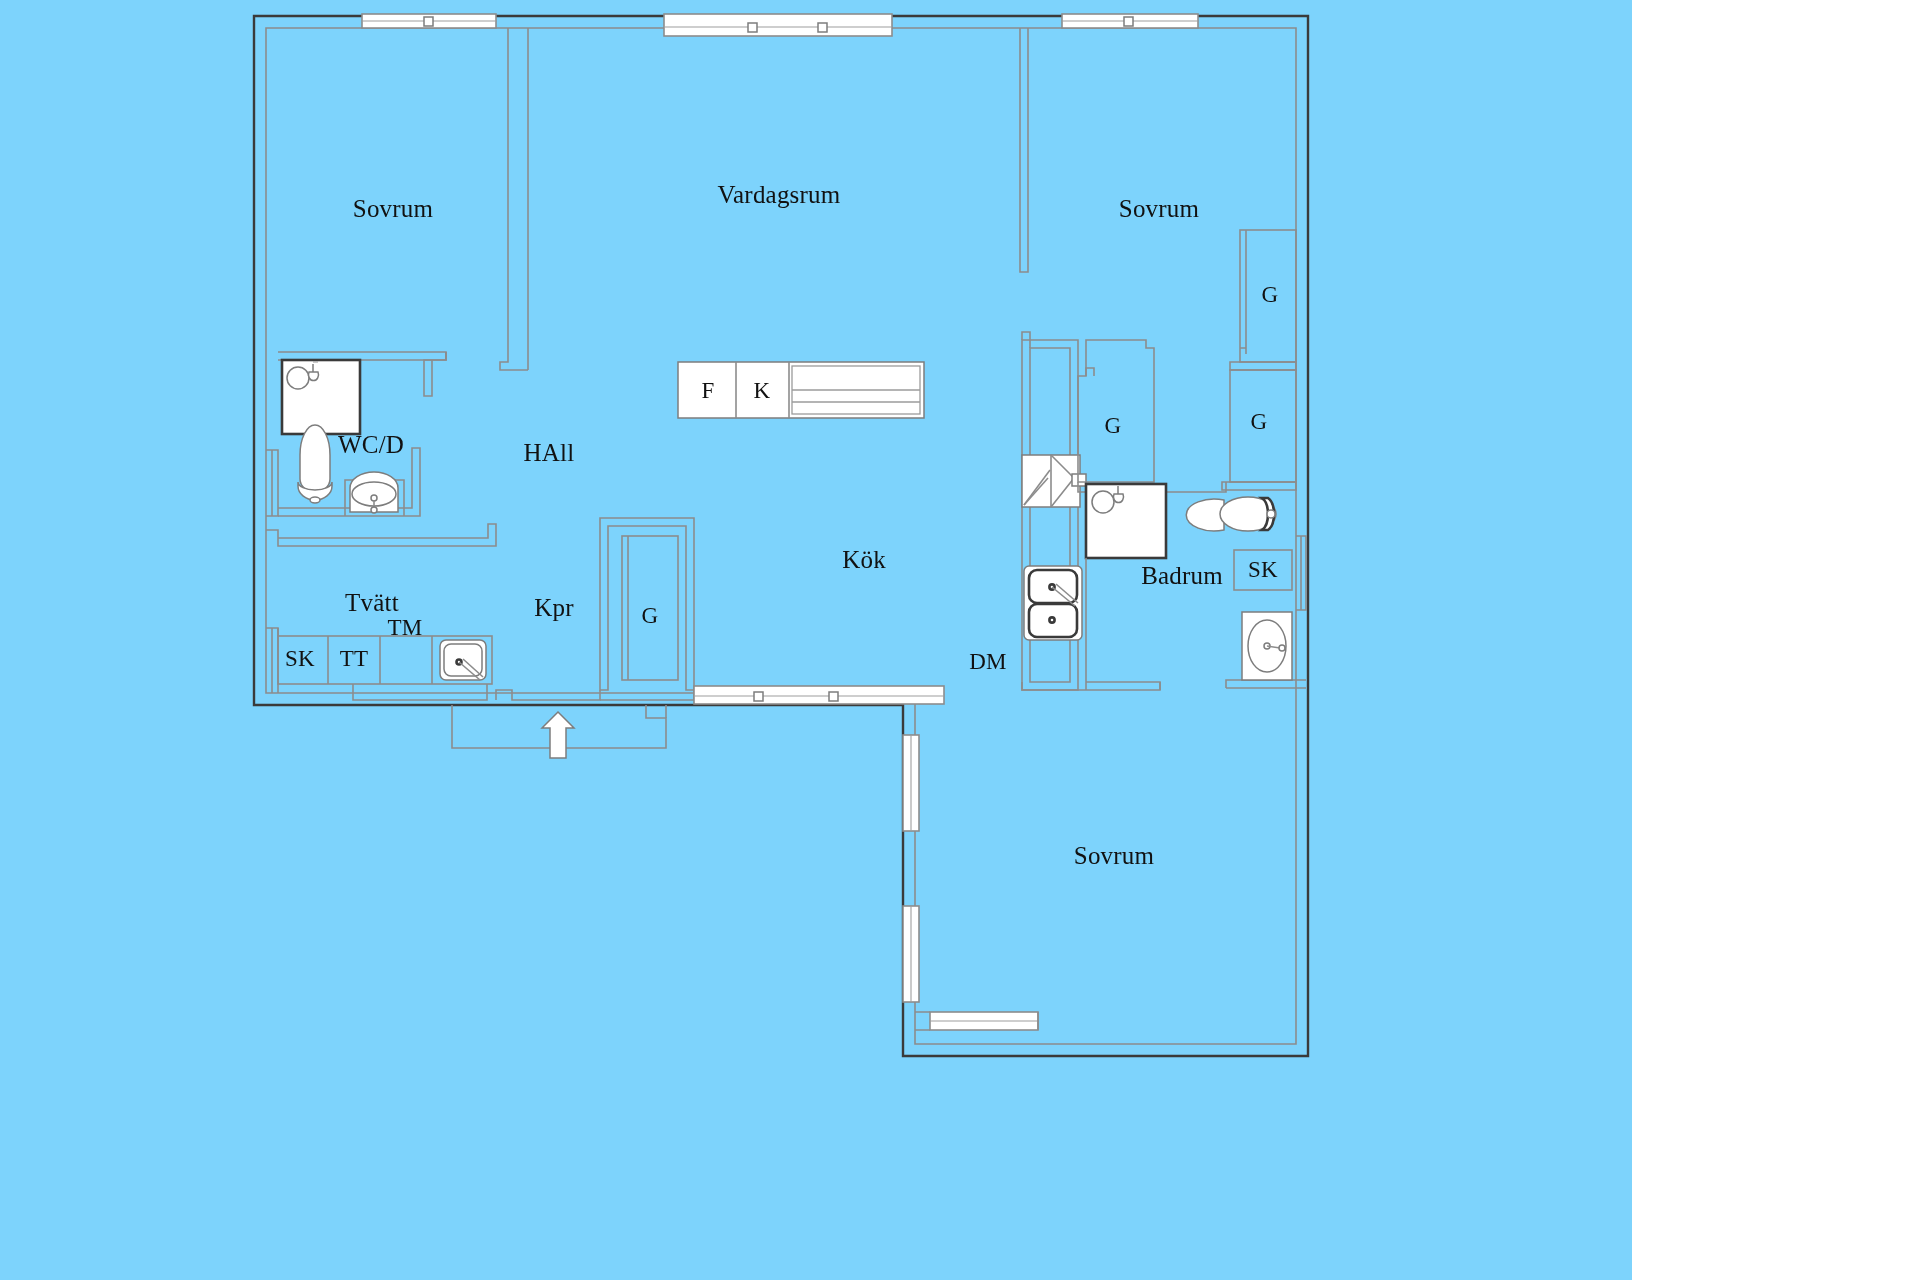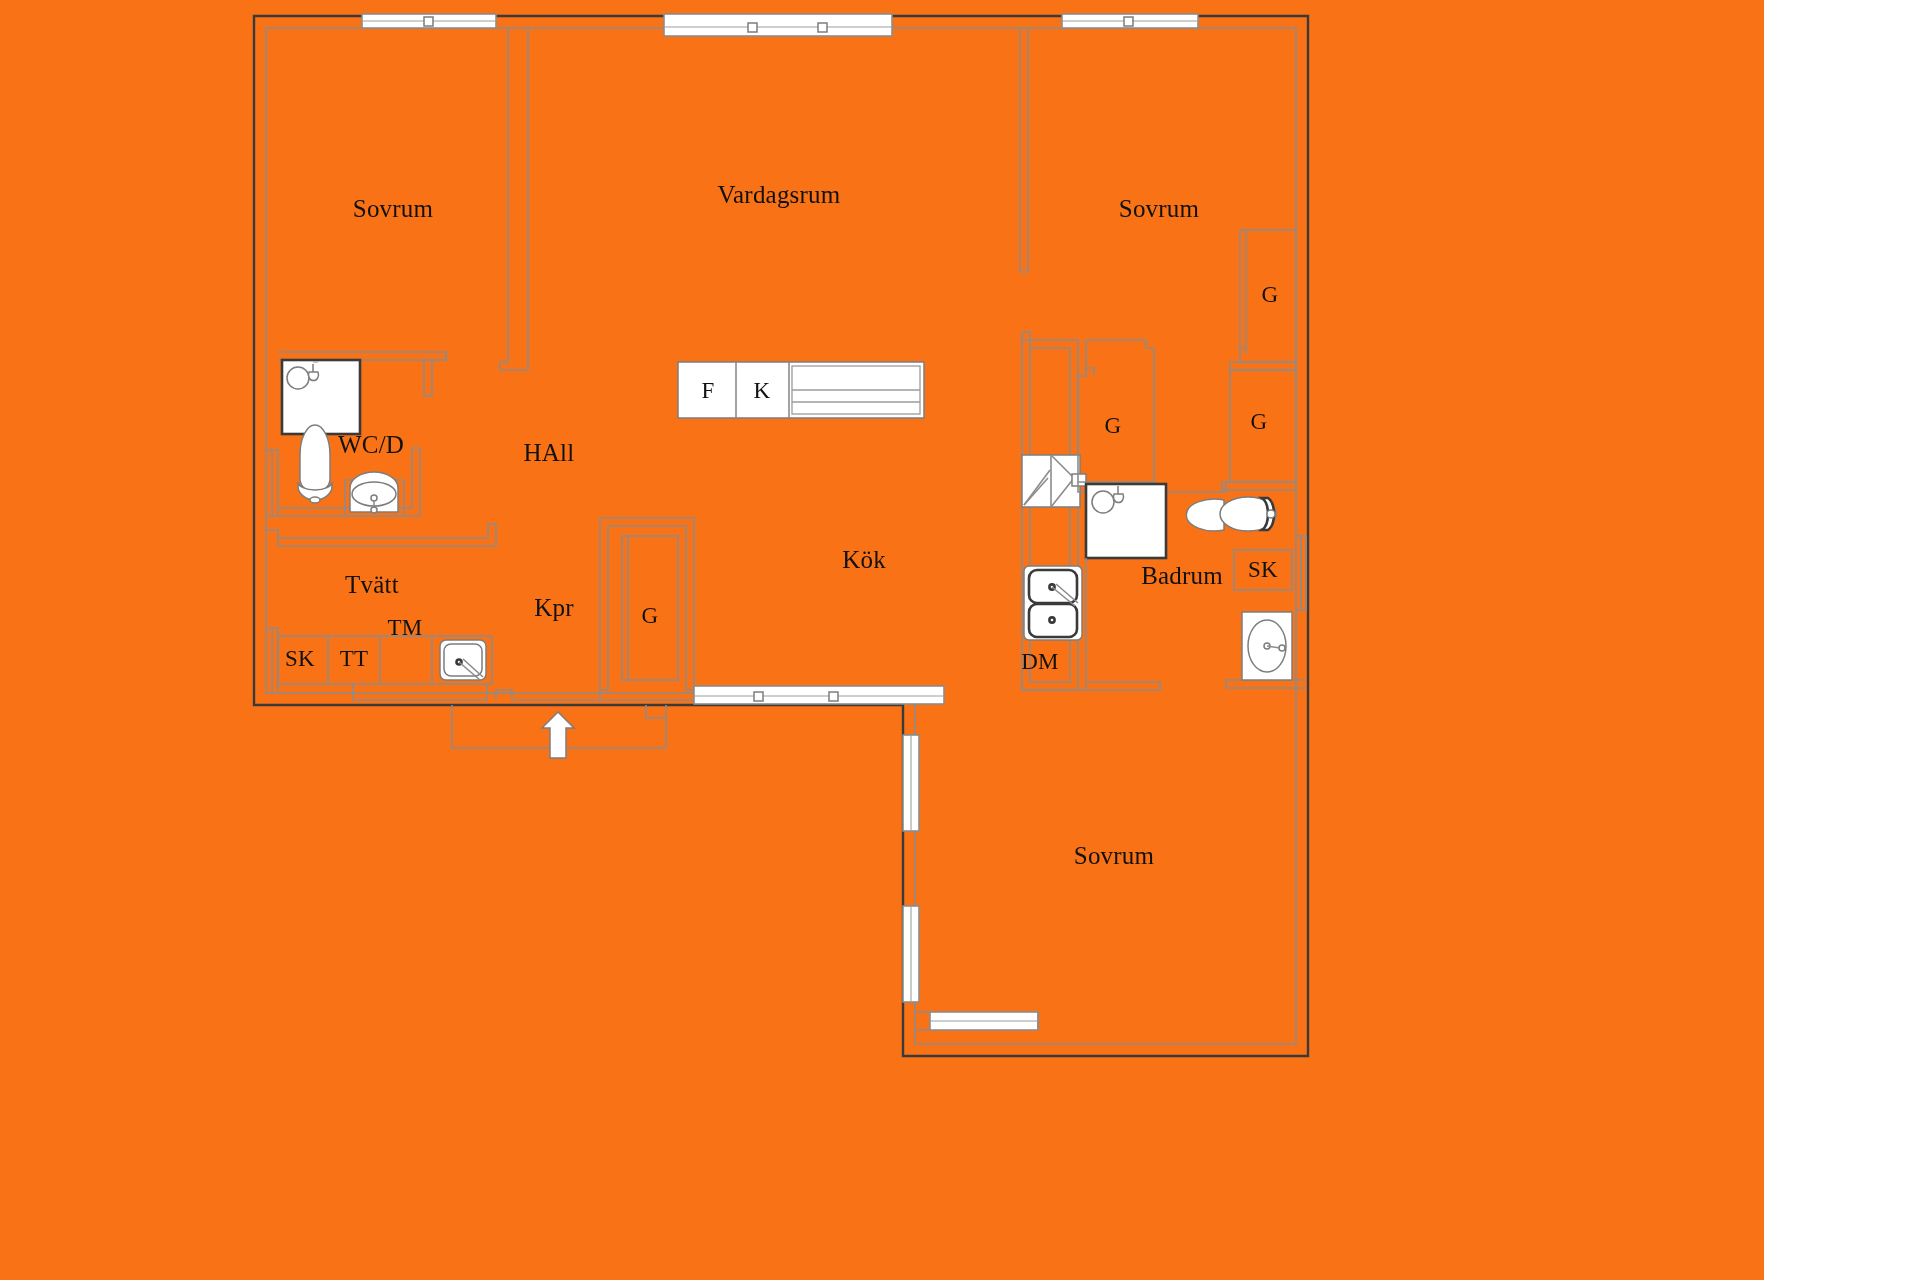--- a/index.html
+++ b/index.html
@@ -1,17 +1,17 @@
 <!DOCTYPE html>
 <html><head>
 <meta charset="utf-8">
 <style>
   html,body{margin:0;padding:0;background:#ffffff;}
   body{width:1920px;height:1280px;font-family:"Liberation Serif", serif;}
-  #stage{position:relative;width:1764px;height:1280px;background:#f97316;overflow:hidden;}
+  #stage{position:relative;width:1632px;height:1280px;background:#7dd3fc;overflow:hidden;}
   #plan{position:absolute;left:0;top:0;}
   .lbl{position:absolute;font-family:"Liberation Serif", serif;color:#111;
        white-space:nowrap;transform:translate(-50%,-50%);letter-spacing:.2px;}
   .lbl-room{font-size:25px;}
   .lbl-small{font-size:23px;}
 </style>
 </head>
 <body>
 
 <div id="stage">
@@ -247,31 +247,31 @@
       <path class="thin" d="M1038,1012 L1038,1030"></path>
     </g>
 
   </svg>
 
   <div class="lbl lbl-room" style="left:393px;top:209px">Sovrum</div>
   <div class="lbl lbl-room" style="left:779px;top:195px">Vardagsrum</div>
   <div class="lbl lbl-room" style="left:1159px;top:209px">Sovrum</div>
   <div class="lbl lbl-room" style="left:549px;top:453px">HAll</div>
   <div class="lbl lbl-room" style="left:371px;top:445px">WC/D</div>
-  <div class="lbl lbl-room" style="left:372px;top:585px">Tvätt</div>
+  <div class="lbl lbl-room" style="left:372px;top:603px">Tvätt</div>
   <div class="lbl lbl-room" style="left:554px;top:608px">Kpr</div>
   <div class="lbl lbl-room" style="left:864px;top:560px">Kök</div>
   <div class="lbl lbl-room" style="left:1182px;top:576px">Badrum</div>
   <div class="lbl lbl-room" style="left:1114px;top:856px">Sovrum</div>
 
   <div class="lbl lbl-small" style="left:708px;top:391px">F</div>
   <div class="lbl lbl-small" style="left:762px;top:391px">K</div>
   <div class="lbl lbl-small" style="left:300px;top:659px">SK</div>
   <div class="lbl lbl-small" style="left:354px;top:659px">TT</div>
   <div class="lbl lbl-small" style="left:405px;top:628px">TM</div>
-  <div class="lbl lbl-small" style="left:1040px;top:662px">DM</div>
+  <div class="lbl lbl-small" style="left:988px;top:662px">DM</div>
   <div class="lbl lbl-small" style="left:650px;top:616px">G</div>
   <div class="lbl lbl-small" style="left:1113px;top:426px">G</div>
   <div class="lbl lbl-small" style="left:1270px;top:295px">G</div>
   <div class="lbl lbl-small" style="left:1259px;top:422px">G</div>
   <div class="lbl lbl-small" style="left:1263px;top:570px">SK</div>
 
 </div>
 
 </body></html>

